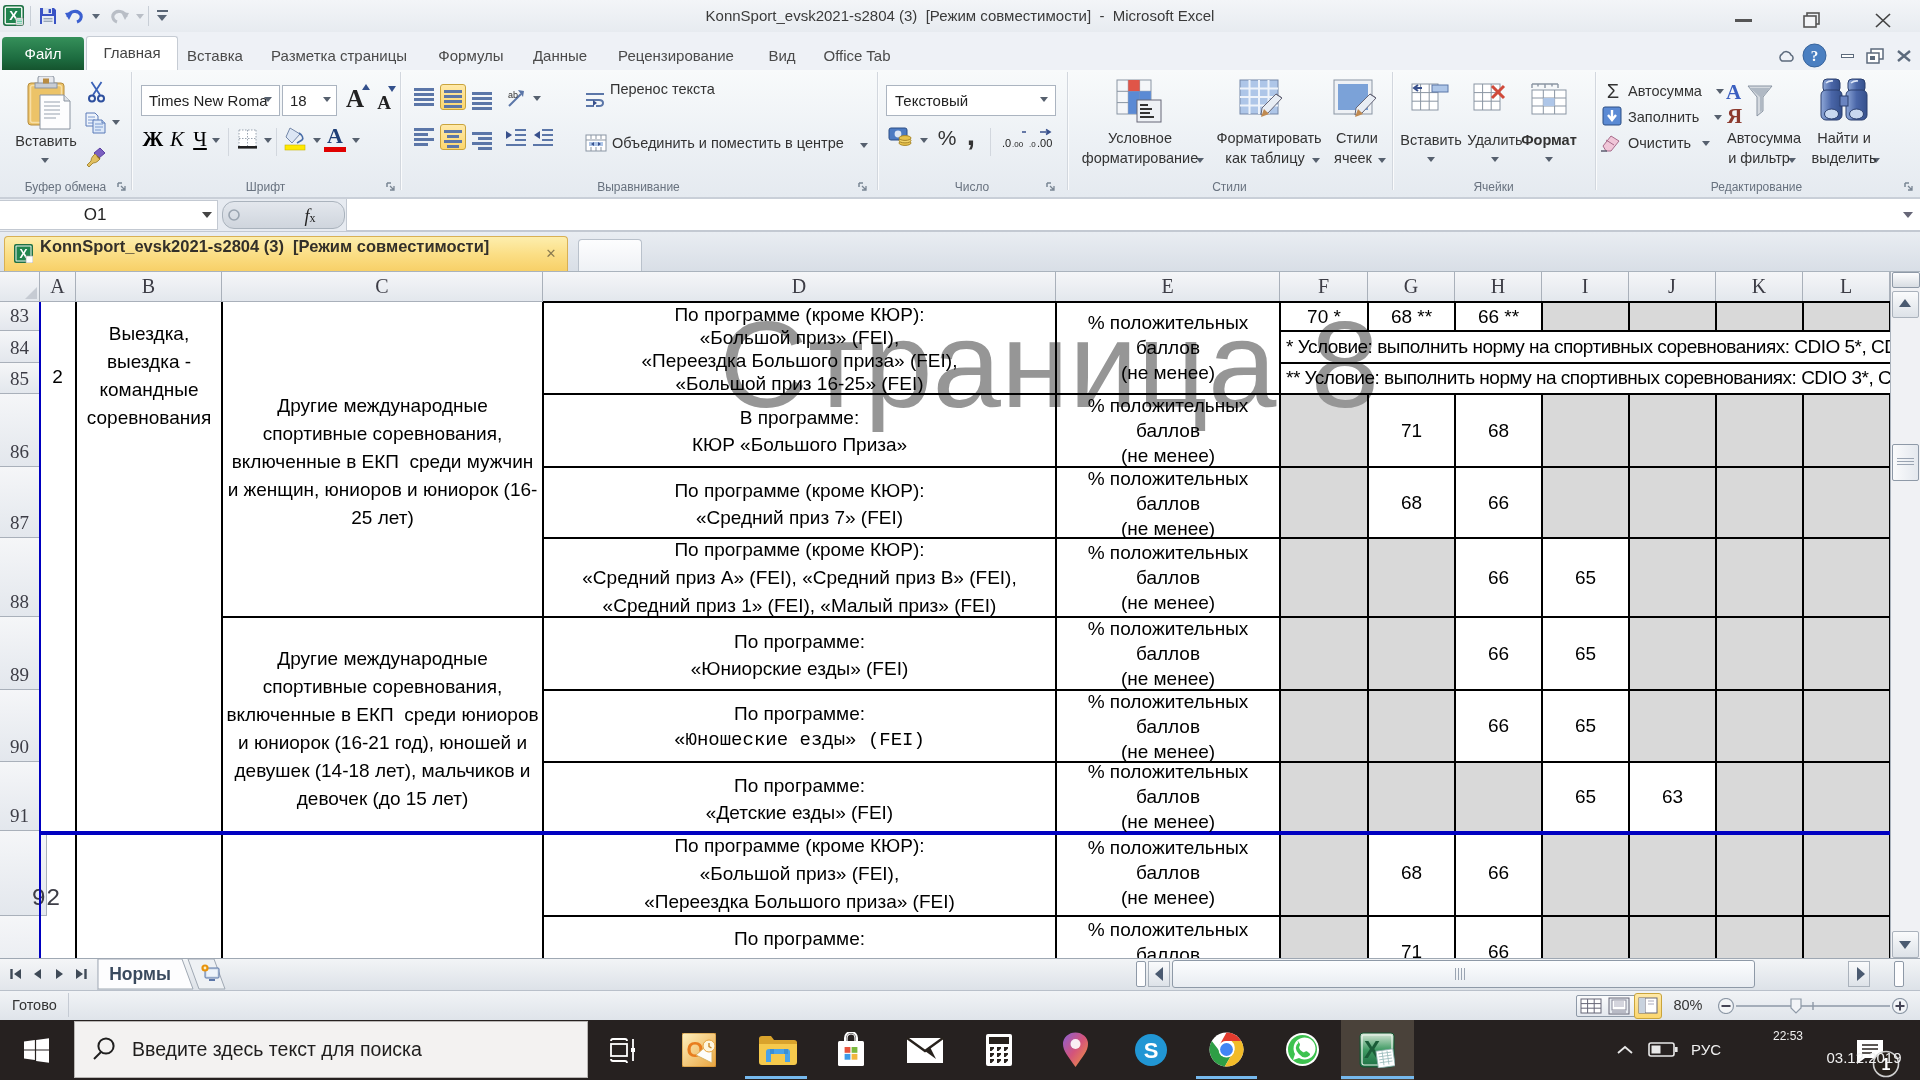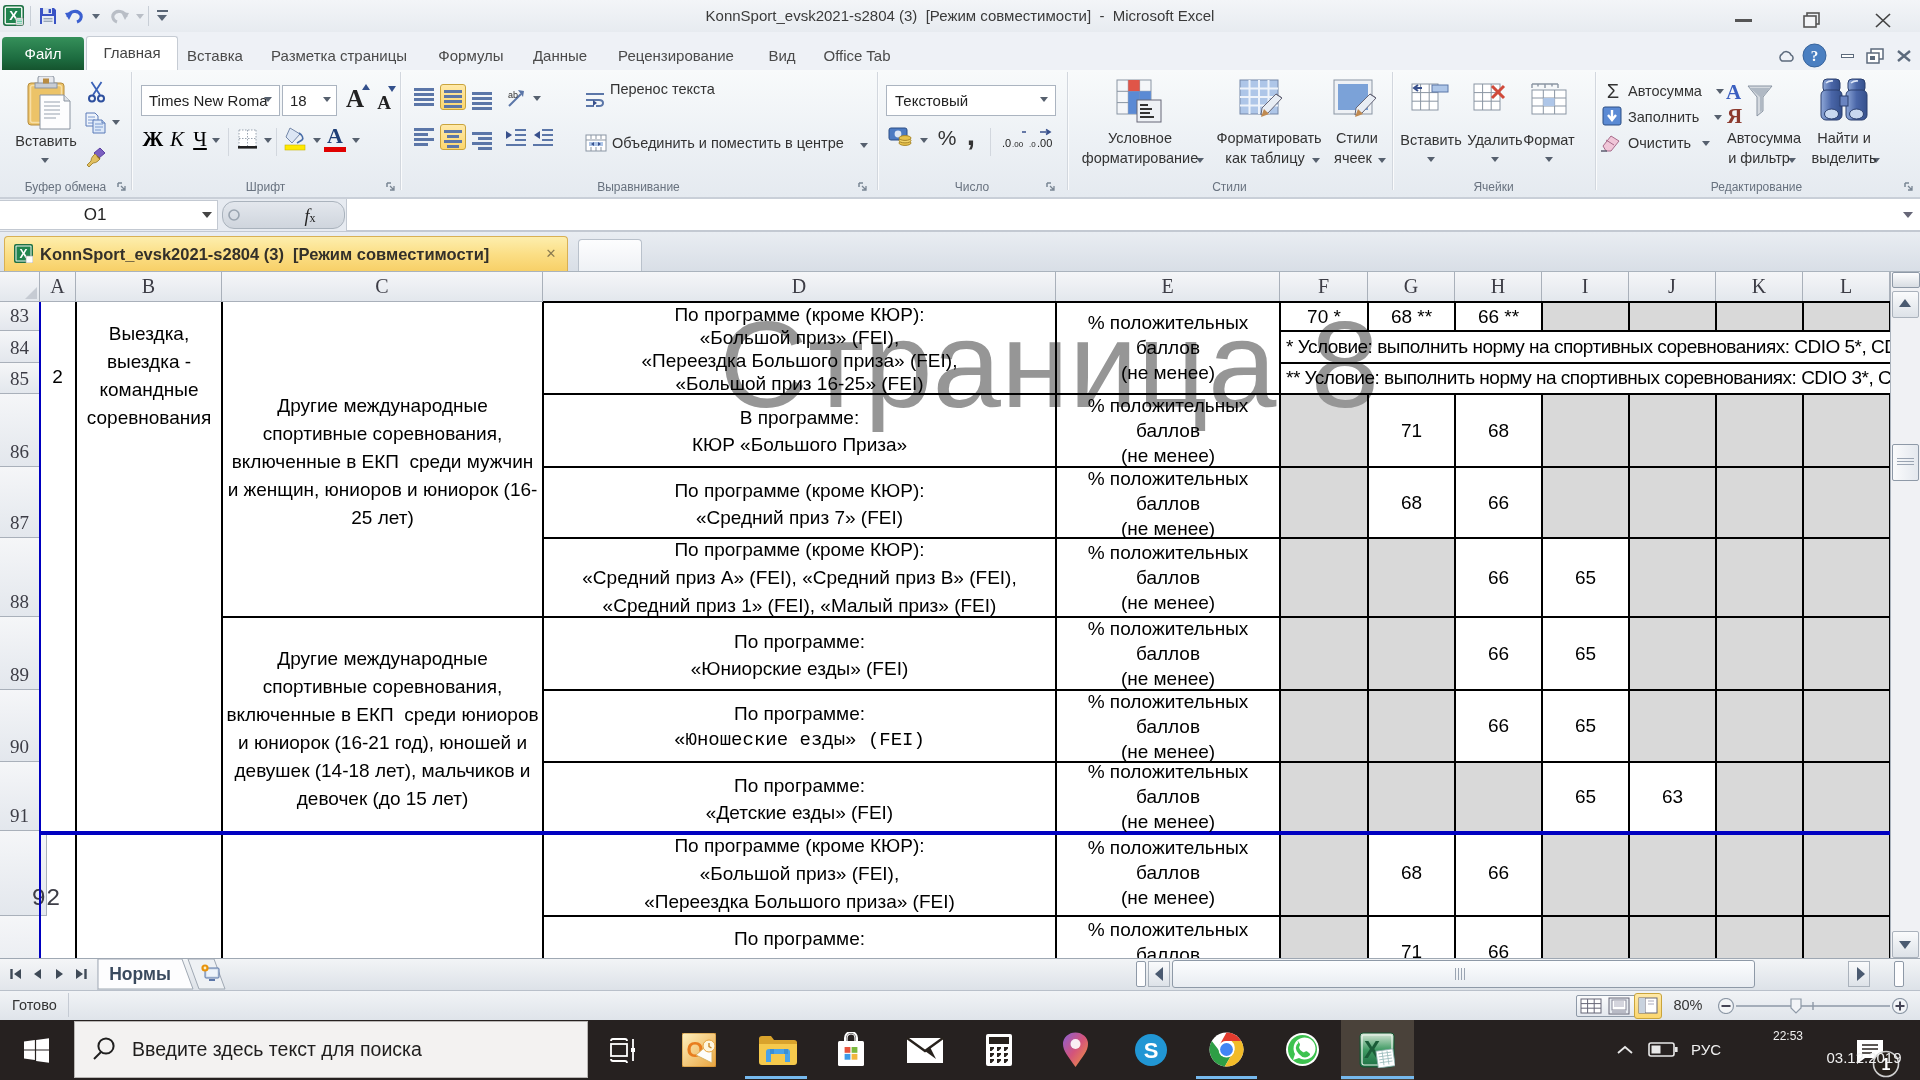--- a/index.html
+++ b/index.html
@@ -287,21 +287,21 @@
     <path d="M24 4 l12 12 M36 4 l-12 12" stroke="#d04a3a" stroke-width="3"></path>
   </svg>
 <div style="position:absolute;left:1462px;top:133px;width:66px;height:15px;font-size:14.5px;color:#333;text-align:center;line-height:15px;z-index:5;">Удалить</div>
 <div style="position:absolute;left:1491px;top:157px;width:0;height:0;border-left:4px solid transparent;border-right:4px solid transparent;border-top:5px solid #56606e;"></div>
 <svg style="position:absolute;left:1528px;top:82px" width="42" height="36" viewBox="0 0 42 36">
     <path d="M4 2 h26 M4 2 v4 M30 2 v4 M17 2 v4 M10 2 v2.5 M24 2 v2.5" stroke="#8a95a3" stroke-width="1.4" fill="none"></path>
     <rect x="4" y="8" width="34" height="24" fill="#fff" stroke="#8a95a3"></rect>
     <path d="M4 16 h34 M4 24 h34 M15.3 8 v24 M26.6 8 v24" stroke="#8a95a3"></path>
     <rect x="15.3" y="16" width="11.3" height="8" fill="#aec6e8"></rect>
   </svg>
-<div style="position:absolute;left:1516px;top:133px;width:66px;height:15px;font-size:14.5px;color:#333;text-align:center;line-height:15px;z-index:5;">Формат</div>
+<div style="position:absolute;left:1516px;top:133px;width:66px;height:15px;font-size:14.5px;color:#333;text-align:center;line-height:15px;z-index:5;font-weight:bold;">Формат</div>
 <div style="position:absolute;left:1545px;top:157px;width:0;height:0;border-left:4px solid transparent;border-right:4px solid transparent;border-top:5px solid #56606e;"></div>
 <div style="position:absolute;left:1602px;top:80px;width:22px;height:22px;font-size:20px;color:#333;text-align:center;line-height:22px;z-index:5;">Σ</div>
 <div style="position:absolute;left:1628px;top:82px;width:90px;height:18px;font-size:14.5px;color:#333;text-align:left;line-height:18px;z-index:5;">Автосумма</div>
 <div style="position:absolute;left:1716px;top:89px;width:0;height:0;border-left:4px solid transparent;border-right:4px solid transparent;border-top:5px solid #56606e;"></div>
 <svg style="position:absolute;left:1602px;top:106px" width="20" height="20" viewBox="0 0 20 20">
     <rect x="1" y="1" width="18" height="18" rx="2" fill="#5b8ad4" stroke="#2d4f85"></rect>
     <path d="M10 4 v9 M6 9 l4 5 4 -5" stroke="#fff" stroke-width="2.4" fill="none"></path>
   </svg>
 <div style="position:absolute;left:1628px;top:108px;width:90px;height:18px;font-size:14.5px;color:#333;text-align:left;line-height:18px;z-index:5;">Заполнить</div>
 <div style="position:absolute;left:1714px;top:115px;width:0;height:0;border-left:4px solid transparent;border-right:4px solid transparent;border-top:5px solid #56606e;"></div>
@@ -357,21 +357,21 @@
 <div style="position:absolute;left:1903px;top:212px;width:0;height:0;border-left:5px solid transparent;border-right:5px solid transparent;border-top:6px solid #667;z-index:6;"></div>
 <div style="position:absolute;left:0px;top:232px;width:1920px;height:40px;background:linear-gradient(#e9edf2,#d8dee6);"></div>
 <div style="position:absolute;left:4px;top:236px;width:564px;height:36px;background:linear-gradient(#fdeead,#fbde85 50%,#f7cf66);border:1px solid #d8b054;border-bottom:none;border-radius:4px 4px 0 0;z-index:2;"></div>
 <svg style="position:absolute;left:14px;top:244px;z-index:3" width="19" height="19" viewBox="0 0 19 19">
     <rect x="0" y="0" width="19" height="19" rx="2" fill="#1e7145"></rect>
     <rect x="1.5" y="1.5" width="16" height="16" rx="1" fill="#f0f6f1"></rect>
     <rect x="2.5" y="2.5" width="14" height="14" fill="#21844f"></rect>
     <text x="9.5" y="14" font-size="12" font-weight="bold" fill="#fff" text-anchor="middle" font-family="Liberation Sans">X</text>
     <path d="M12 12 L19 12 L19 19 L12 19 Z" fill="#fff" stroke="#999" stroke-width="0.6"></path>
   </svg>
-<div style="position:absolute;left:40px;top:240px;width:480px;height:28px;font-size:16.5px;color:#33302a;text-align:left;line-height:28px;z-index:5;font-weight:bold;z-index:3;">KonnSport_evsk2021-s2804 (3)&nbsp; [Режим совместимости]</div>
+<div style="position:absolute;left:40px;top:232px;width:480px;height:28px;font-size:16.5px;color:#33302a;text-align:left;line-height:28px;z-index:5;font-weight:bold;z-index:3;">KonnSport_evsk2021-s2804 (3)&nbsp; [Режим совместимости]</div>
 <div style="position:absolute;left:540px;top:241px;width:22px;height:26px;font-size:13px;color:#8a7a50;text-align:center;line-height:26px;z-index:5;z-index:3;">✕</div>
 <div style="position:absolute;left:578px;top:239px;width:64px;height:33px;background:linear-gradient(#fdfdfe,#eef1f5);border:1px solid #b9c1cb;border-bottom:none;border-radius:4px 4px 0 0;"></div>
 <div style="position:absolute;left:0px;top:271px;width:1920px;height:1px;background:#aab3bd;z-index:3;"></div>
 <div style="position:absolute;left:0;top:272px;width:1920px;height:686px;overflow:hidden;background:#fff;">
 <div style="position:absolute;left:0;top:0;width:40px;height:30px;background:linear-gradient(#f5f6f8,#e3e7ed);border-right:1px solid #a9b0ba;border-bottom:1px solid #a9b0ba;"></div>
 <svg style="position:absolute;left:24px;top:14px" width="14" height="14" viewBox="0 0 14 14">
       <path d="M13 1 L13 13 L1 13 Z" fill="#c6cbd3"></path>
     </svg>
 <div style="position:absolute;left:40px;top:0;width:36px;height:30px;background:linear-gradient(#f5f6f8,#e3e7ed);border-right:1px solid #a9b0ba;border-bottom:1px solid #a9b0ba;font-family:'Liberation Serif',serif;font-size:20px;color:#3d3d46;text-align:center;line-height:29px;">A</div>
 <div style="position:absolute;left:76px;top:0;width:146px;height:30px;background:linear-gradient(#f5f6f8,#e3e7ed);border-right:1px solid #a9b0ba;border-bottom:1px solid #a9b0ba;font-family:'Liberation Serif',serif;font-size:20px;color:#3d3d46;text-align:center;line-height:29px;">B</div>

